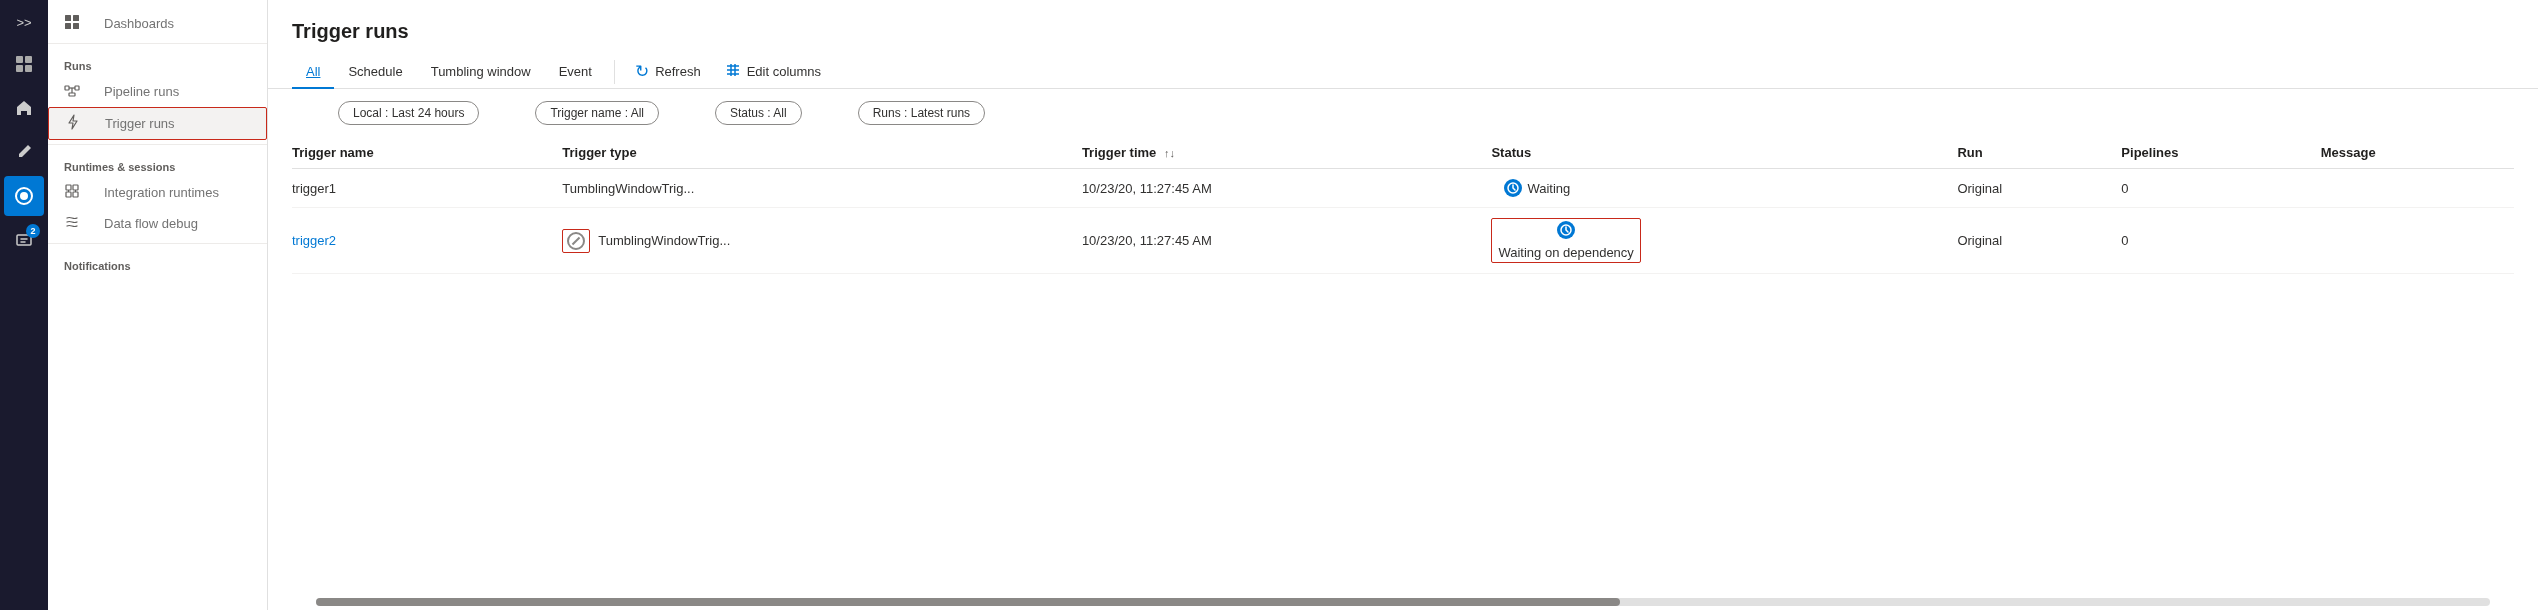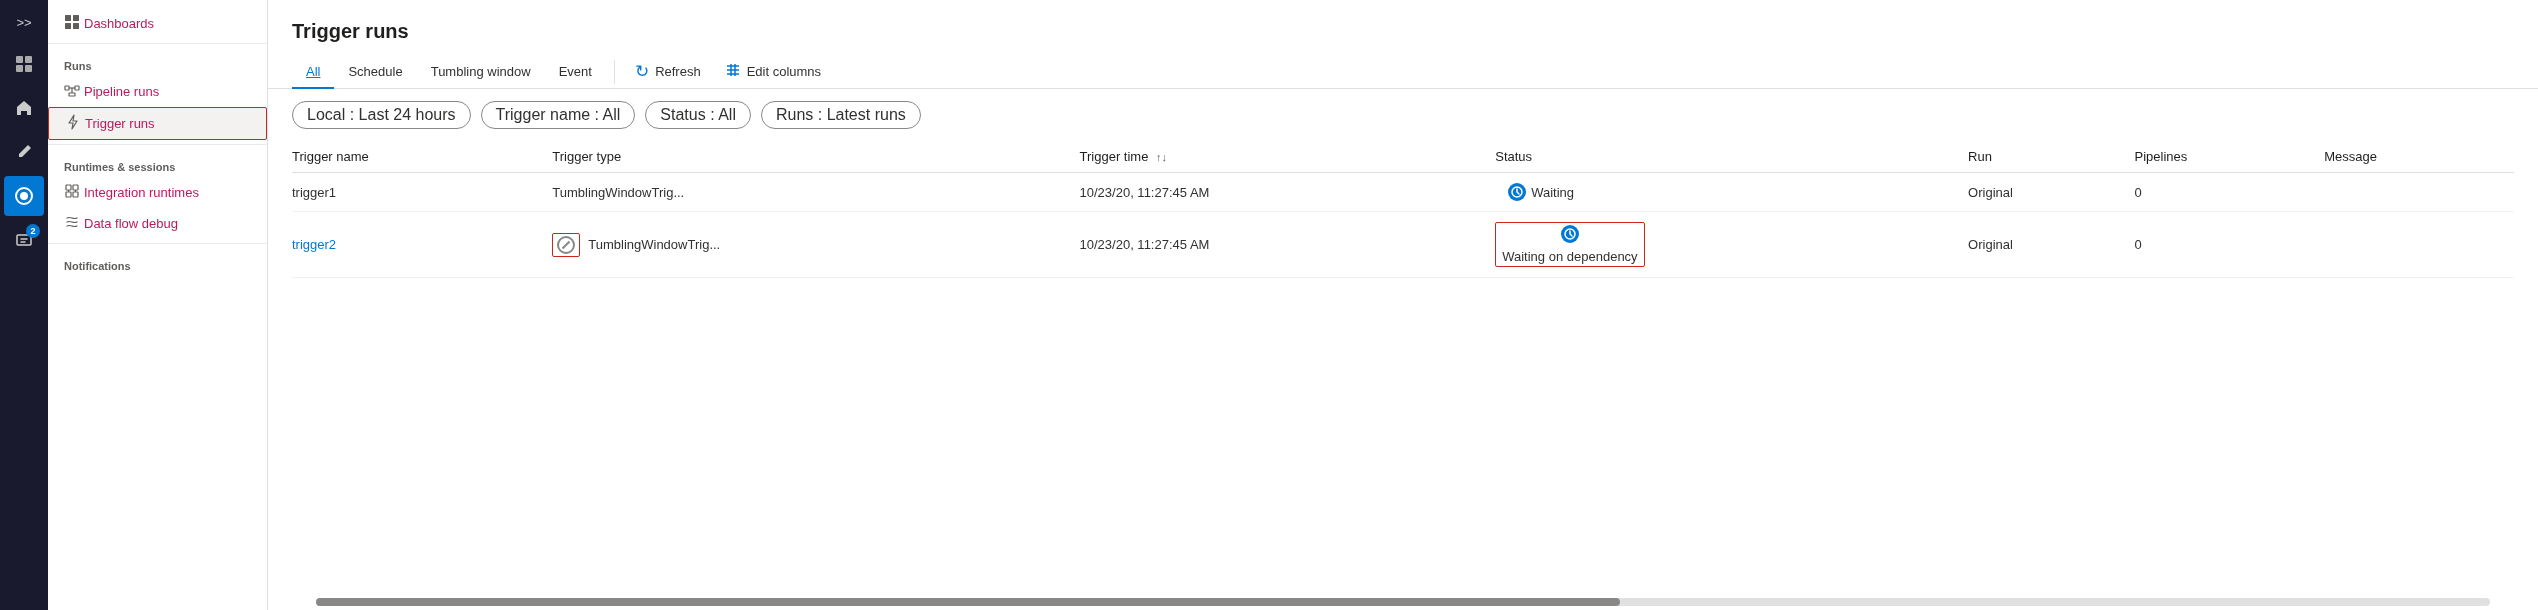--- a/index.html
+++ b/index.html
@@ -69,24 +69,24 @@
     .sidebar-section-label {
       font-size: 11px;
       font-weight: 600;
       color: #605e5c;
       padding: 12px 16px 4px 16px;
       text-transform: none;
     }
     .sidebar-item {
       display: flex;
       align-items: center;
-      gap: 4px;
+      gap: 24px;
       padding: 6px 16px;
       cursor: pointer;
-      color: #be185d;
+      color: #737373;
       font-size: 13px;
     }
     .sidebar-item.active {
       background: #f3f2f1;
       border: 1.5px solid #c8291a;
       border-radius: 2px;
       font-weight: 500;
     }
     .sidebar-item .si-icon { font-size: 15px; color: #605e5c; flex-shrink: 0; }
     .sidebar-divider { border: none; border-top: 1px solid #edebe9; margin: 4px 0; }
@@ -151,25 +151,26 @@
     .filters {
       display: flex;
       align-items: center;
       gap: 10px;
       padding: 12px 24px;
     }
     .filter-pill {
       border: 1px solid #8a8886;
       border-radius: 16px;
       padding: 4px 14px;
-      font-size: 16px;
+      font-size: 12px;
       color: #323130;
       cursor: pointer;
       background: #fff;
       white-space: nowrap;
+      margin-left: 46px;
     }
 
     
     .items-count {
       padding: 4px 24px 8px 24px;
       font-size: 13px;
       color: #605e5c;
     }
 
     
@@ -178,21 +179,21 @@
       border-collapse: collapse;
       font-size: 13px;
     }
     .table-wrap {
       padding: 0 24px;
       flex: 1;
       overflow: auto;
     }
     .data-table th {
       text-align: left;
-      font-weight: 400;
+      font-weight: 700;
       color: #201f1e;
       padding: 8px 12px 8px 0;
       border-bottom: 1px solid #e0e0e0;
       white-space: nowrap;
     }
     .data-table th .sort-icon { font-size: 11px; color: #605e5c; margin-left: 4px; }
     .data-table td {
       padding: 10px 12px 10px 0;
       color: #323130;
       border-bottom: 1px solid #f3f2f1;

